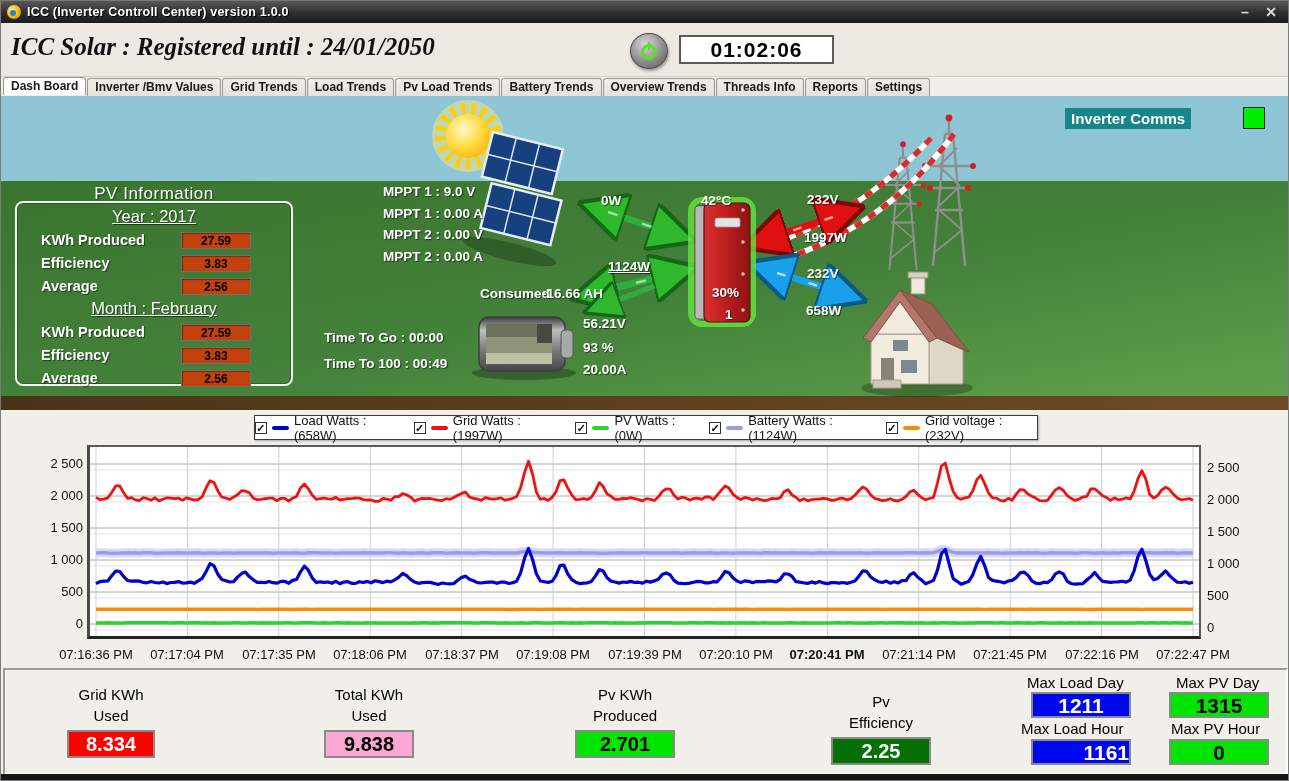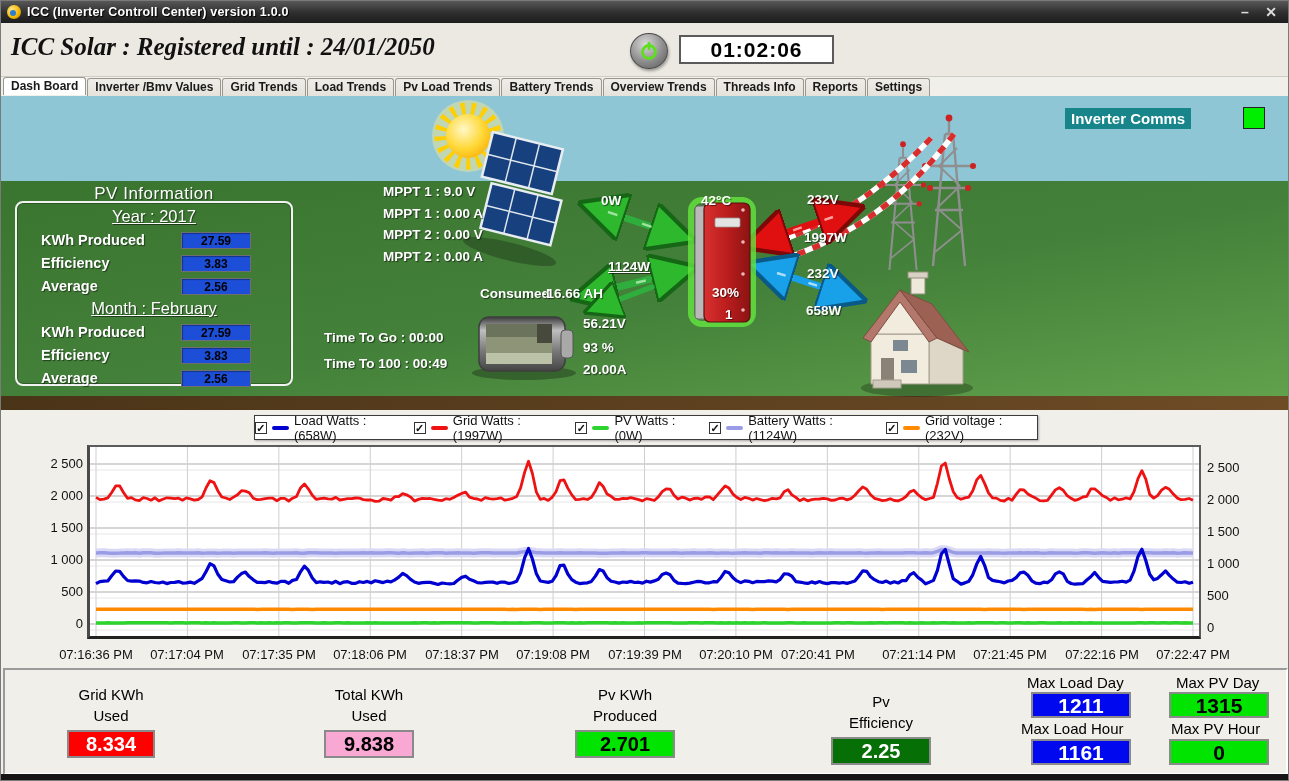--- a/index.html
+++ b/index.html
@@ -27,21 +27,21 @@
   .mppt-block{position:absolute;left:382px;top:85px;line-height:21.5px;color:#fff;font-weight:700;font-size:13.5px;text-shadow:1px 1px 1px rgba(0,0,0,.55);}
   .comms{position:absolute;left:1064px;top:12px;height:21px;background:#17858a;color:#fff;font-weight:700;font-size:15px;padding:2px 6px 0 6px;}
   .comms-ind{position:absolute;left:1242px;top:11px;width:22px;height:22px;background:#00ee00;border:1.5px solid #222;}
   
   .pv-panel{position:absolute;left:14px;top:88px;width:278px;height:204px;color:#fff;}
   .pv-title{text-align:center;font-size:17px;letter-spacing:.5px;text-shadow:1px 1px 1px rgba(0,0,0,.5);}
   .pv-box{position:absolute;left:0;top:17px;width:278px;height:185px;border:2px solid #f2f2f2;border-radius:8px;box-shadow:inset 0 0 0 1px rgba(0,0,0,.25);}
   .pv-head{text-align:center;font-size:16.5px;text-decoration:underline;margin-top:4px;text-shadow:1px 1px 1px rgba(0,0,0,.5);}
   .pv-row{display:flex;align-items:center;margin:5px 0 0 24px;height:18px;}
   .pv-row .lbl{width:140px;font-size:14.5px;font-weight:700;text-shadow:1px 1px 1px rgba(0,0,0,.5);}
-  .pv-val{width:70px;height:17px;background:#1d4ed8;color:#000;font-size:12px;font-weight:700;text-align:center;line-height:16px;border:1px solid #6f6f6f;box-shadow:inset 1px 1px 1px rgba(0,0,0,.35);}
+  .pv-val{width:70px;height:17px;background:#c2410c;color:#000;font-size:12px;font-weight:700;text-align:center;line-height:16px;border:1px solid #6f6f6f;box-shadow:inset 1px 1px 1px rgba(0,0,0,.35);}
   
   .legend{position:absolute;left:253px;top:414px;width:784px;height:25px;background:#fff;border:1px solid #3c3c3c;box-shadow:1px 1px 2px rgba(0,0,0,.3);display:flex;align-items:center;justify-content:center;gap:9px;}
   .legend-item{display:flex;align-items:center;gap:5px;}
   .lg-check{width:12px;height:12px;background:#fff;border:1px solid #333;font-size:11px;line-height:11px;text-align:center;color:#111;font-weight:700;}
   .lg-swatch{width:18px;height:4px;border-radius:2px;background:#999;}
   .lg-label{font-size:13px;color:#111;}
   
   .plot{position:absolute;left:86px;top:444px;width:1114px;height:194px;background:#fff;border:2px solid #5c5c5c;border-left:3px solid #4a4a4a;border-bottom:3px solid #222;}
   .axis-label{position:absolute;font-size:13px;color:#111;white-space:nowrap;}
   
@@ -396,21 +396,21 @@
   </div>
   <div class="fstat" style="left:810px;top:690px;width:140px;">
     <div class="l">Pv</div>
     <div class="l">Efficiency</div>
     <div class="fval" style="width: 100px; background-color: rgb(6, 112, 6); color: rgb(255, 255, 255);">2.25</div>
   </div>
 
   <div class="maxlbl" style="left:1026px;top:673px;">Max Load Day</div>
   <div class="maxval" style="left: 1030px; top: 691px; background-color: rgb(0, 8, 240); color: rgb(255, 255, 255);">1211</div>
   <div class="maxlbl" style="left:1020px;top:719px;">Max Load Hour</div>
-  <div class="maxval" style="left: 1030px; top: 738px; background-color: rgb(0, 8, 240); color: rgb(255, 255, 255);">1161</div>
+  <div class="maxval" style="left: 1030px; top: 738px; background-color: rgb(0, 8, 240); color: rgb(255, 255, 255); text-align: right;">1161</div>
   <div class="maxlbl" style="left:1175px;top:673px;">Max PV Day</div>
   <div class="maxval" style="left: 1168px; top: 691px; background-color: rgb(0, 228, 0); color: rgb(0, 0, 0);">1315</div>
   <div class="maxlbl" style="left:1170px;top:719px;">Max PV Hour</div>
   <div class="maxval" style="left: 1168px; top: 738px; background-color: rgb(0, 228, 0); color: rgb(0, 0, 0);">0</div>
 
   <div class="bottom-strip"></div>
 <div class="axis-label" style="left:24px;top:455px;width:58px;text-align:right;">2 500</div>
     <div class="axis-label" style="left:1206px;top:459px;width:60px;text-align:left;">2 500</div>
     <div class="axis-label" style="left:24px;top:487px;width:58px;text-align:right;">2 000</div>
     <div class="axis-label" style="left:1206px;top:491px;width:60px;text-align:left;">2 000</div>
@@ -423,18 +423,18 @@
     <div class="axis-label" style="left:24px;top:615px;width:58px;text-align:right;">0</div>
     <div class="axis-label" style="left:1206px;top:619px;width:60px;text-align:left;">0</div>
     <div class="axis-label" style="left:49px;top:646px;width:92px;text-align:center;">07:16:36 PM</div>
     <div class="axis-label" style="left:140px;top:646px;width:92px;text-align:center;">07:17:04 PM</div>
     <div class="axis-label" style="left:232px;top:646px;width:92px;text-align:center;">07:17:35 PM</div>
     <div class="axis-label" style="left:323px;top:646px;width:92px;text-align:center;">07:18:06 PM</div>
     <div class="axis-label" style="left:415px;top:646px;width:92px;text-align:center;">07:18:37 PM</div>
     <div class="axis-label" style="left:506px;top:646px;width:92px;text-align:center;">07:19:08 PM</div>
     <div class="axis-label" style="left:598px;top:646px;width:92px;text-align:center;">07:19:39 PM</div>
     <div class="axis-label" style="left:689px;top:646px;width:92px;text-align:center;">07:20:10 PM</div>
-    <div class="axis-label" style="left:780px;top:646px;width:92px;">07:20:41 PM</div>
+    <div class="axis-label" style="left:780px;top:646px;width:92px;text-align:center;font-weight:bold;">07:20:41 PM</div>
     <div class="axis-label" style="left:872px;top:646px;width:92px;text-align:center;">07:21:14 PM</div>
     <div class="axis-label" style="left:963px;top:646px;width:92px;text-align:center;">07:21:45 PM</div>
     <div class="axis-label" style="left:1055px;top:646px;width:92px;text-align:center;">07:22:16 PM</div>
     <div class="axis-label" style="left:1146px;top:646px;width:92px;text-align:center;">07:22:47 PM</div>
   </div>
 
 </body></html>

